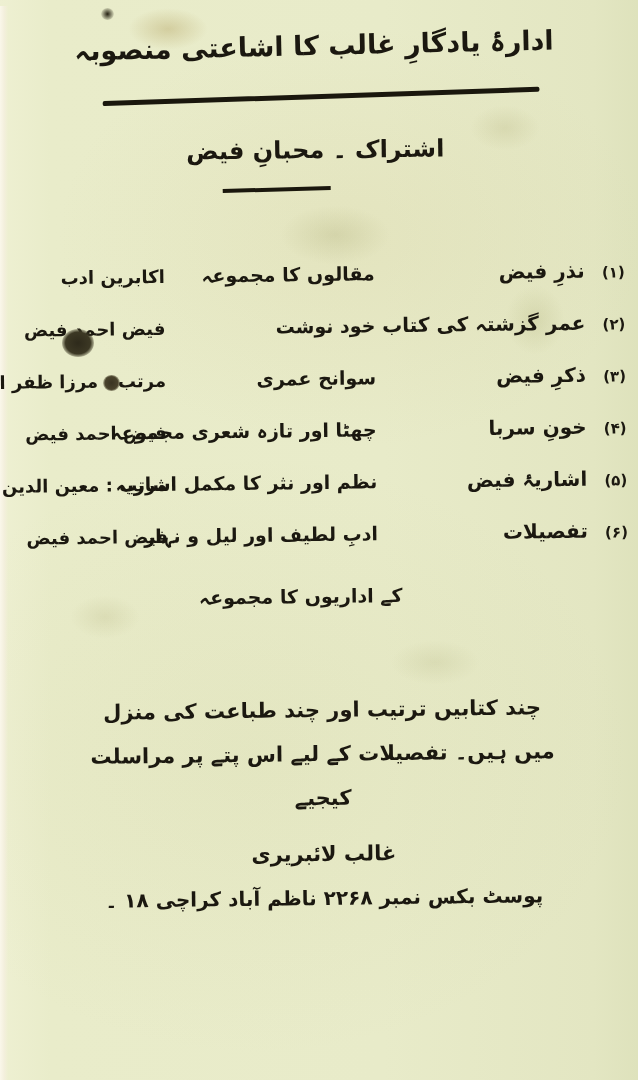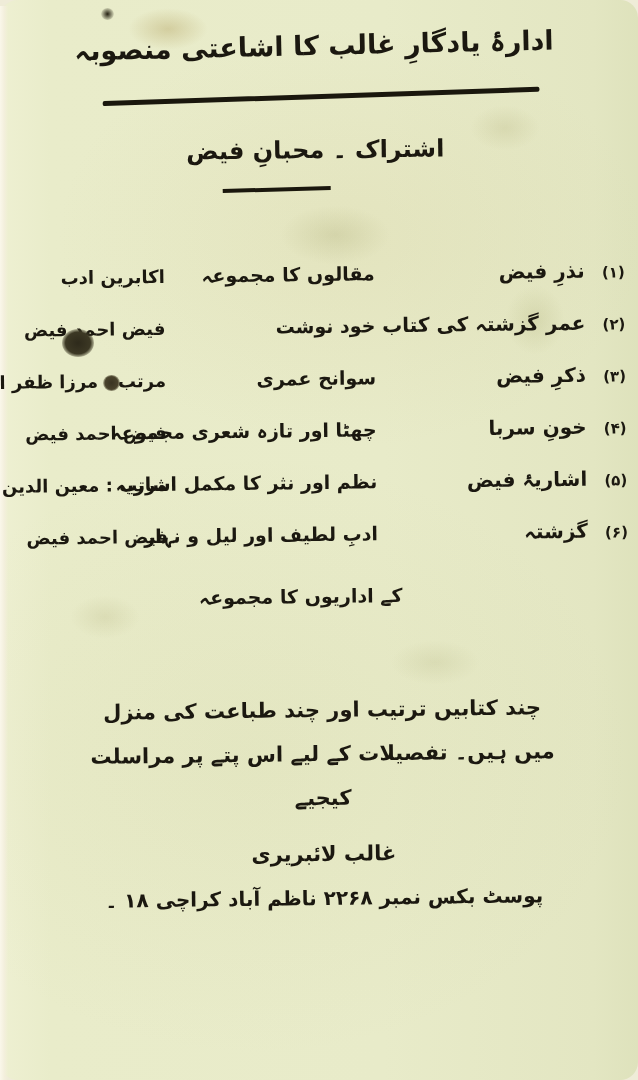--- a/index.html
+++ b/index.html
@@ -9,21 +9,20 @@
     background: #efecd8;
     overflow: hidden;
     position: relative;
   }
   #scan {
     position: absolute; inset: 0;
     background:
       radial-gradient(ellipse 420px 300px at 55% 22%, rgba(205,195,140,0.18), rgba(0,0,0,0) 70%),
       radial-gradient(ellipse 500px 400px at 40% 70%, rgba(190,190,130,0.12), rgba(0,0,0,0) 75%),
       linear-gradient(90deg, #eef0d2 0%, #e9ecca 8%, #e8ebc9 60%, #e3e6c2 93%, #dee2bc 100%);
-    border-radius: 18px;
   }
   
   #top-edge { position: absolute; left: 0; top: 0; width: 100%; height: 8px;
     background: linear-gradient(90deg, #6a664f 0%, #2320157 4%, #161309 10%, #171409 100%); }
   #left-edge { position: absolute; left: 0; top: 6px; width: 8px; height: 1074px;
     background: linear-gradient(90deg, #faf7ea 0%, #f3efdc 55%, rgba(240,238,215,0) 100%); }
 
   #content {
     position: absolute; inset: 0;
     transform: rotate(-0.7deg);
@@ -170,21 +169,21 @@
           <span class="book-number urdu">(۵)</span>
           <span class="book-title urdu">اشاریۂ فیض</span>
         </div>
         <div class="cell-desc urdu">نظم اور نثر کا مکمل اشاریہ</div>
         <div class="cell-author urdu">مرتب : معین الدین عقیل</div>
       </div>
 
       <div class="book-row">
         <div class="cell-title">
           <span class="book-number urdu">(۶)</span>
-          <span class="book-title urdu">گزشتہ</span>
+          <span class="book-title urdu">تفصیلات</span>
         </div>
         <div class="cell-desc urdu">ادبِ لطیف اور لیل و نہار</div>
         <div class="cell-author urdu">فیض احمد فیض</div>
       </div>
 
     </div>
 
     <div id="desc-continuation" class="urdu">کے اداریوں کا مجموعہ</div>
 
     <div id="note">

